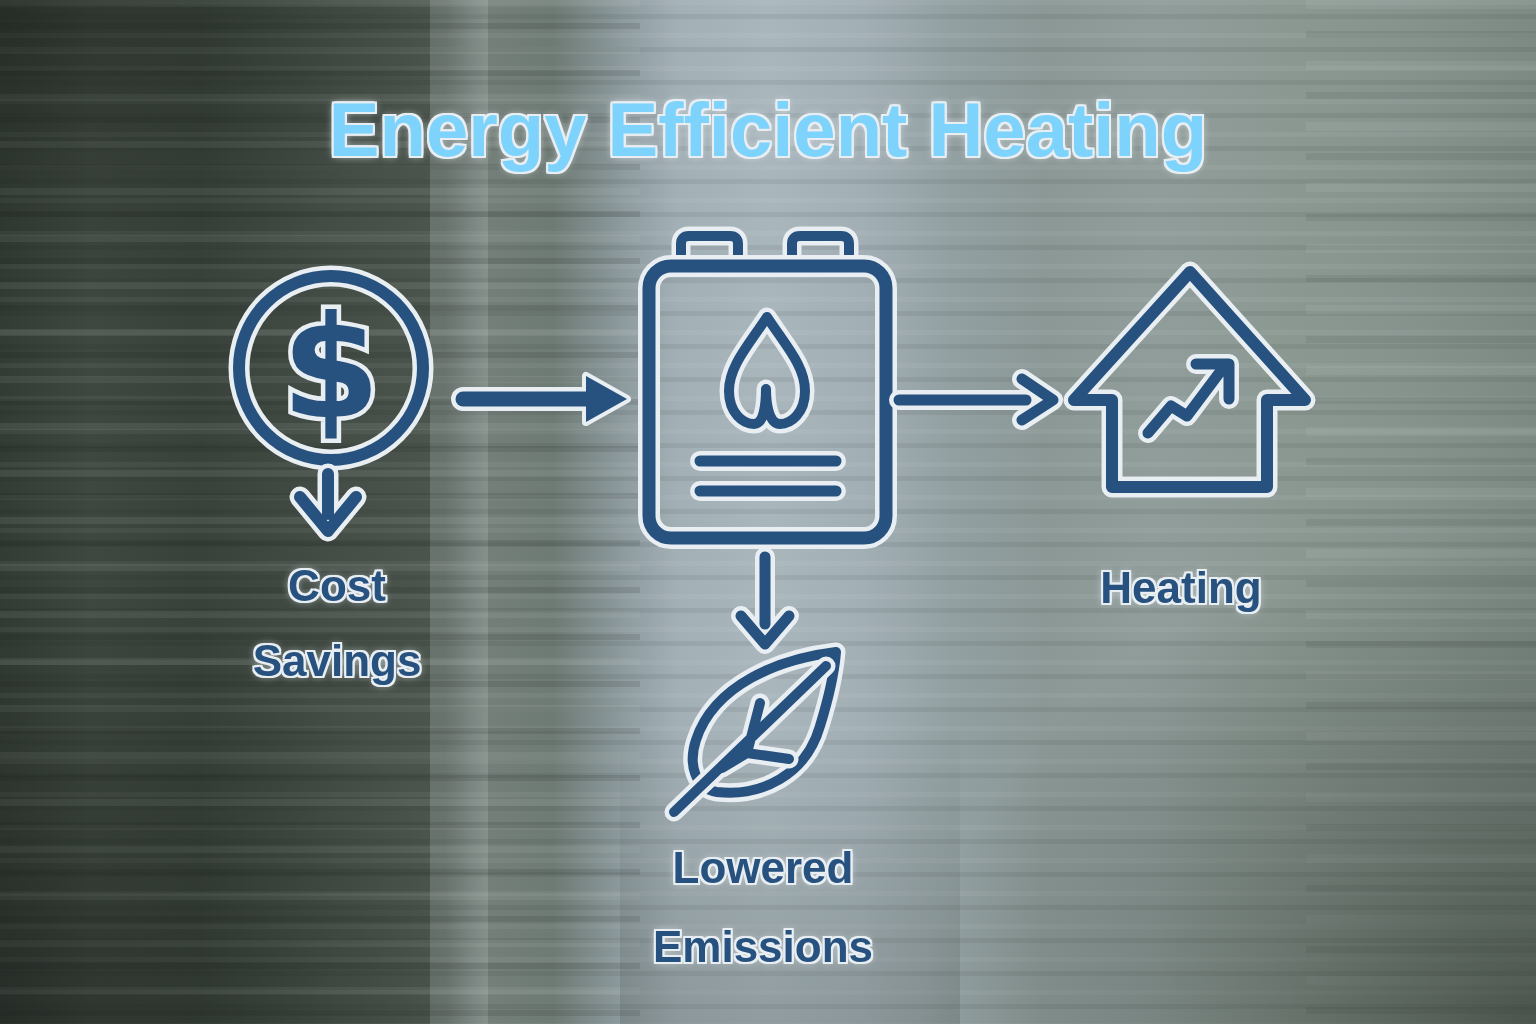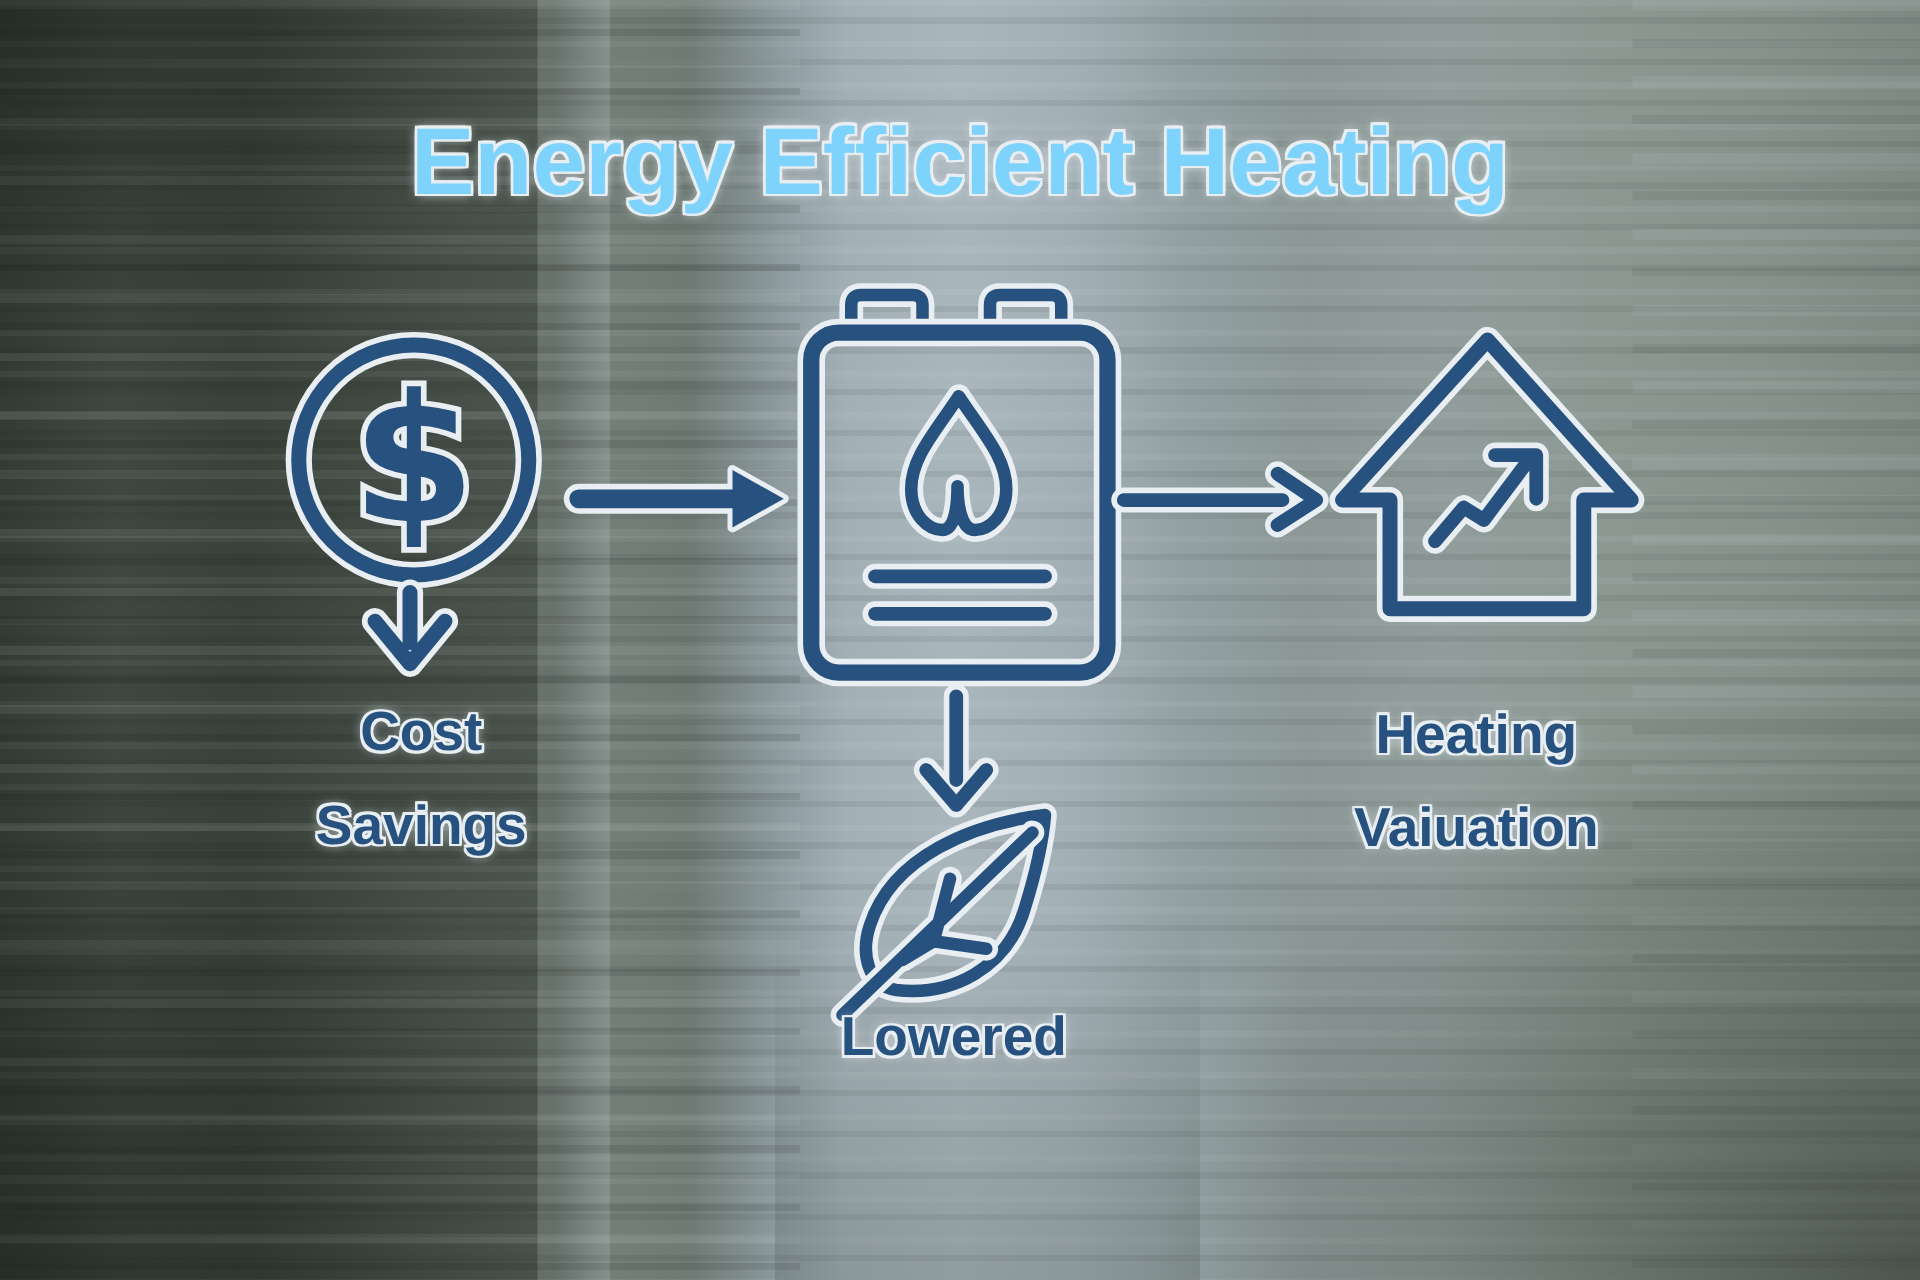--- a/index.html
+++ b/index.html
@@ -53,21 +53,21 @@
     text-shadow:
       2px 0 0 #e8eef2, -2px 0 0 #e8eef2, 0 2px 0 #e8eef2, 0 -2px 0 #e8eef2,
       2px 2px 0 #e8eef2, -2px -2px 0 #e8eef2, 2px -2px 0 #e8eef2, -2px 2px 0 #e8eef2,
       0 0 9px rgba(232,238,242,0.85);
   }
   .title{left:0;right:0;top:86px;font-size:76px;letter-spacing:0;color:#7dd3fc;}
   .label{font-size:44px;line-height:75px;}
   .label span{display:block;}
   .label-cost{left:157px;top:548px;width:360px;}
   .label-valuation{left:961px;top:550px;width:440px;}
-  .label-emissions{left:543px;top:790px;width:440px;line-height:79px;}
+  .label-emissions{left:543px;top:828px;width:440px;line-height:79px;}
 
   
   svg.icons{position:absolute;inset:0;}
   .h{fill:none;stroke:#e8eef2;stroke-linecap:round;stroke-linejoin:round;}
   .k{fill:none;stroke:#27517e;stroke-linecap:round;stroke-linejoin:round;}
   .dollar-glyph{
     font-family:"DejaVu Sans", sans-serif;font-weight:bold;font-size:142px;
     fill:#27517e;stroke:#e8eef2;stroke-width:9px;paint-order:stroke;
   }
 </style>
@@ -148,20 +148,20 @@
 
   <div class="halo-text title">Energy Efficient Heating</div>
 
   <div class="halo-text label label-cost">
     <span>Cost</span>
     <span>Savings</span>
   </div>
 
   <div class="halo-text label label-valuation">
     <span>Heating</span>
-    <span>Vaiuation</span>
   </div>
 
   <div class="halo-text label label-emissions">
     <span>Lowered</span>
+    <span>Emissions</span>
   </div>
 
 </div>
 
 </body></html>

